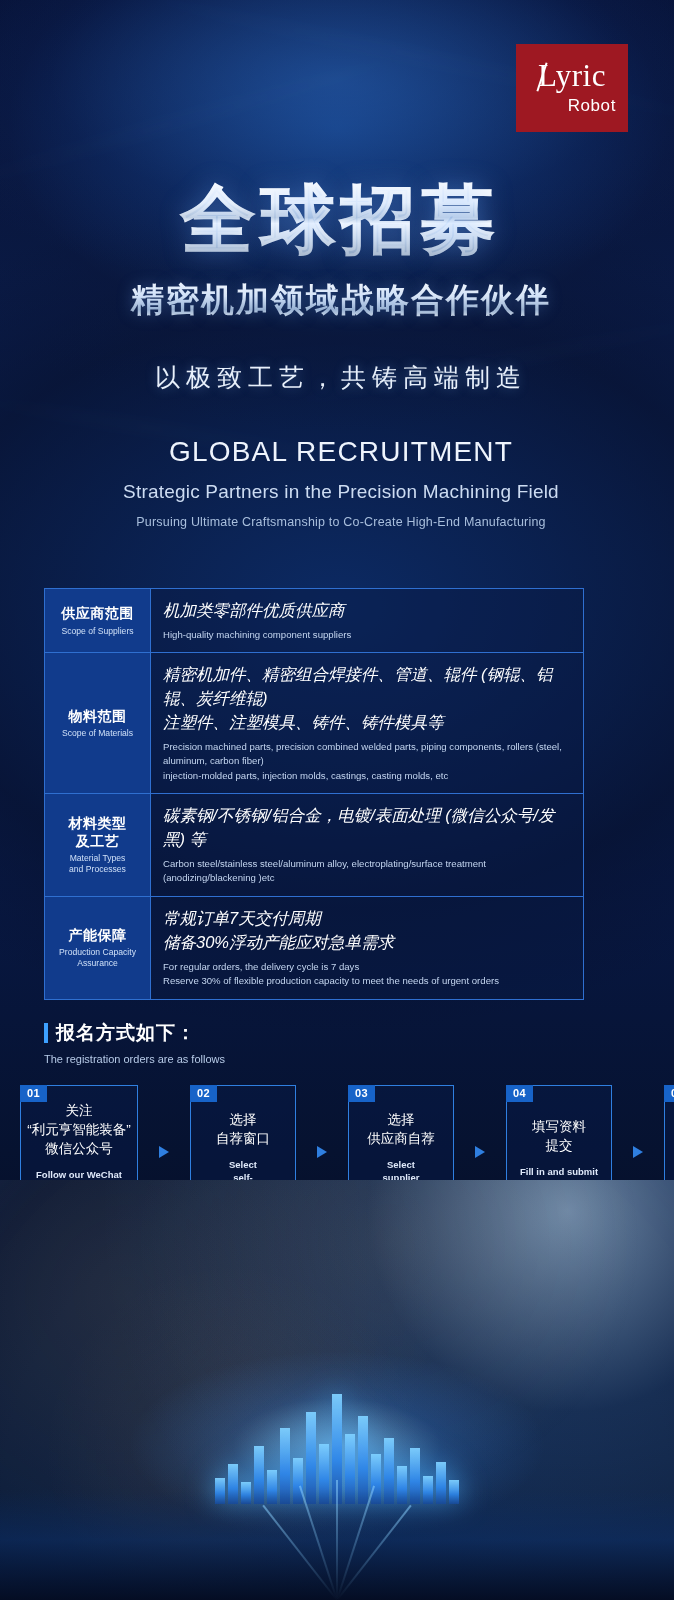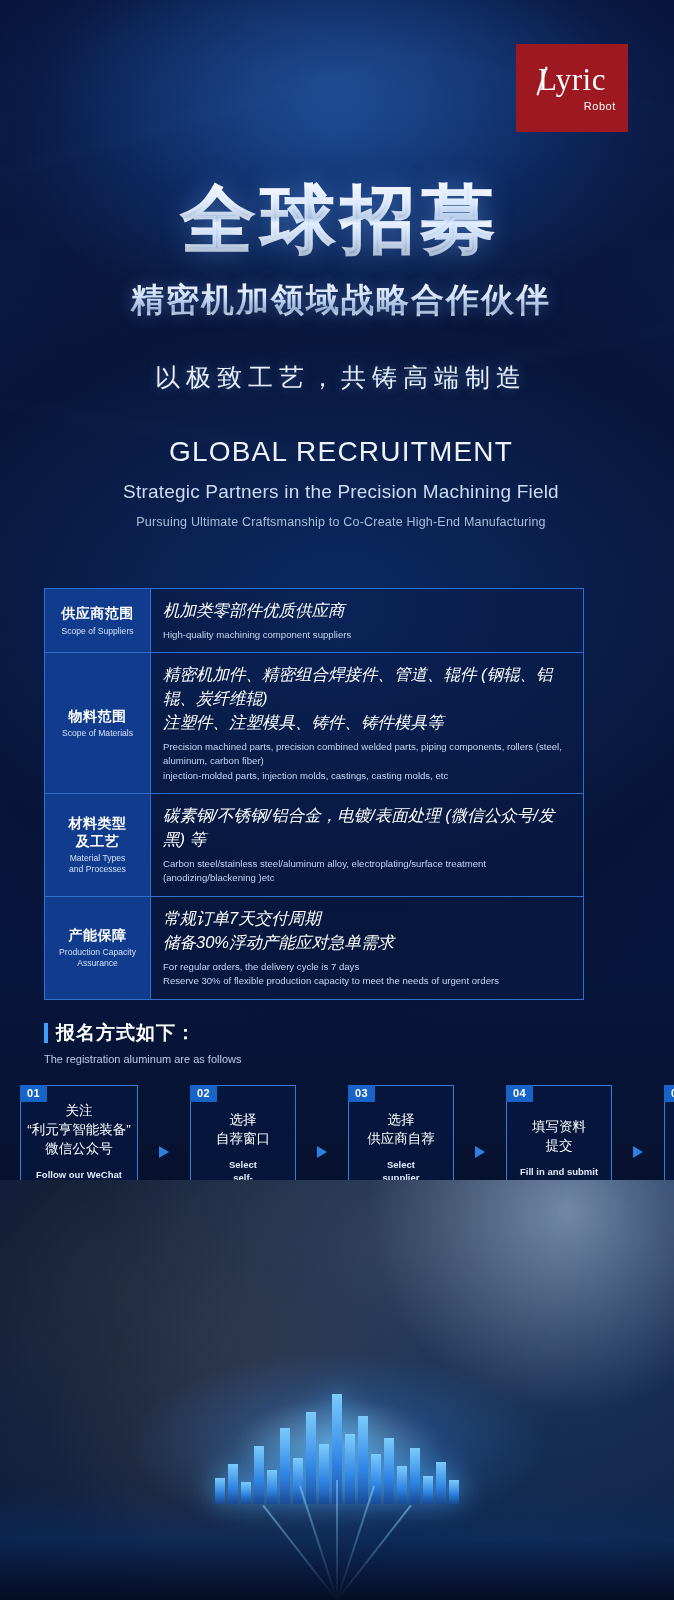--- a/index.html
+++ b/index.html
@@ -48,21 +48,21 @@
   .logo-main {
     font-family: "Liberation Serif", serif;
     font-size: 31px; letter-spacing: 0.5px; line-height: 1;
     position: relative; white-space: nowrap;
   }
   .logo-main .bar {
     position: absolute; left: 3px; top: 2px; width: 2px; height: 30px;
     background: #fff; transform: rotate(18deg);
   }
   .logo-sub {
-    font-size: 11px; letter-spacing: 0.6px; margin-top: 5px;
+    font-size: 17px; letter-spacing: 0.6px; margin-top: 5px;
     align-self: flex-end; margin-right: 12px; margin-left: 13px;
   }
 
   
   .headline {
     position: absolute; left: 0; right: 0; top: 182px;
     text-align: center;
     padding-left: 8px;
   }
   .h-main {
@@ -321,21 +321,21 @@
         <div class="en">For regular orders, the delivery cycle is 7 days<br>Reserve 30% of flexible production capacity to meet the needs of urgent orders</div>
       </div>
     </div>
   </div>
 
   <div class="reg-head">
     <div class="reg-title">
       <span class="tick"></span>
       <span>报名方式如下：</span>
     </div>
-    <div class="reg-sub">The registration aluminum are as follows</div>
+    <div class="reg-sub">The registration orders are as follows</div>
   </div>
 
   <div class="steps">
     <div class="step wide">
       <span class="num">01</span>
       <div class="cn">关注<br>“利元亨智能装备”<br>微信公众号</div>
       <div class="en">Follow our WeChat<br>official account<br>“LyricRobot”</div>
     </div>
     <div class="arrow">
       <svg width="10" height="12" viewBox="0 0 10 12">

